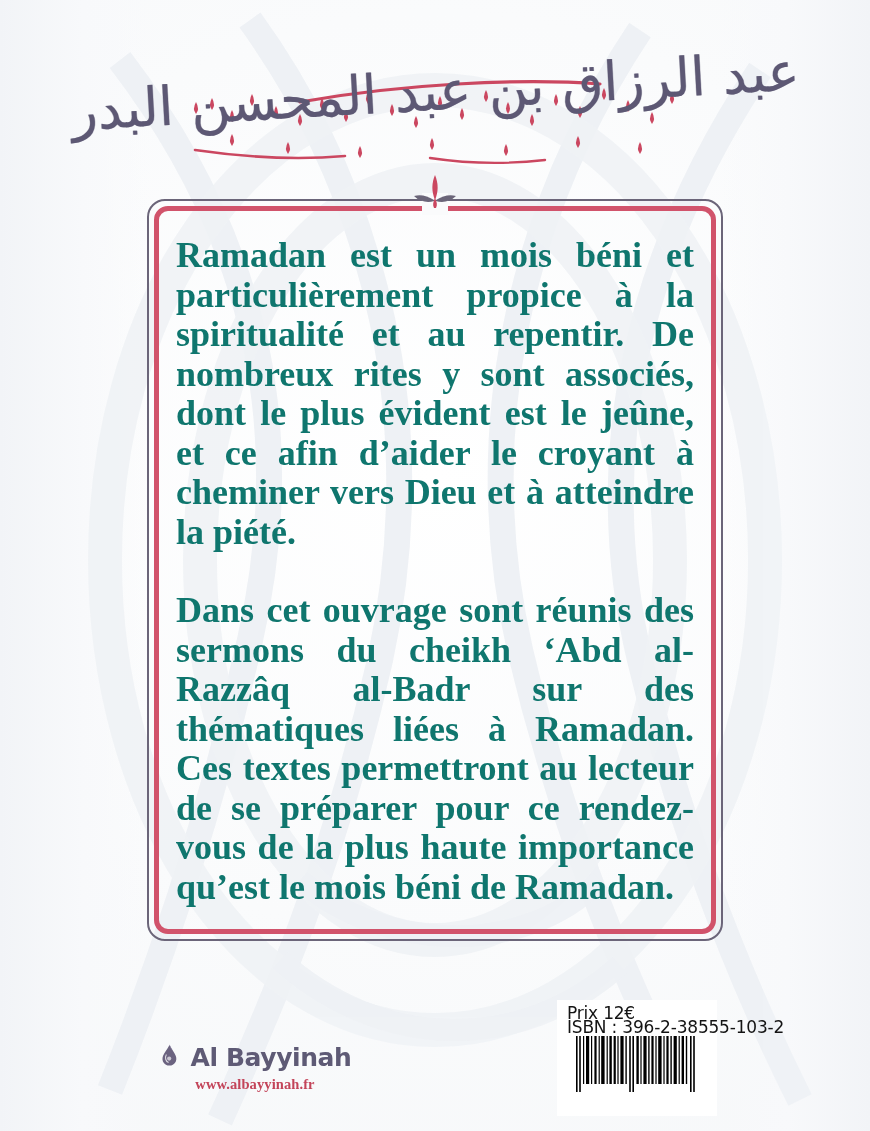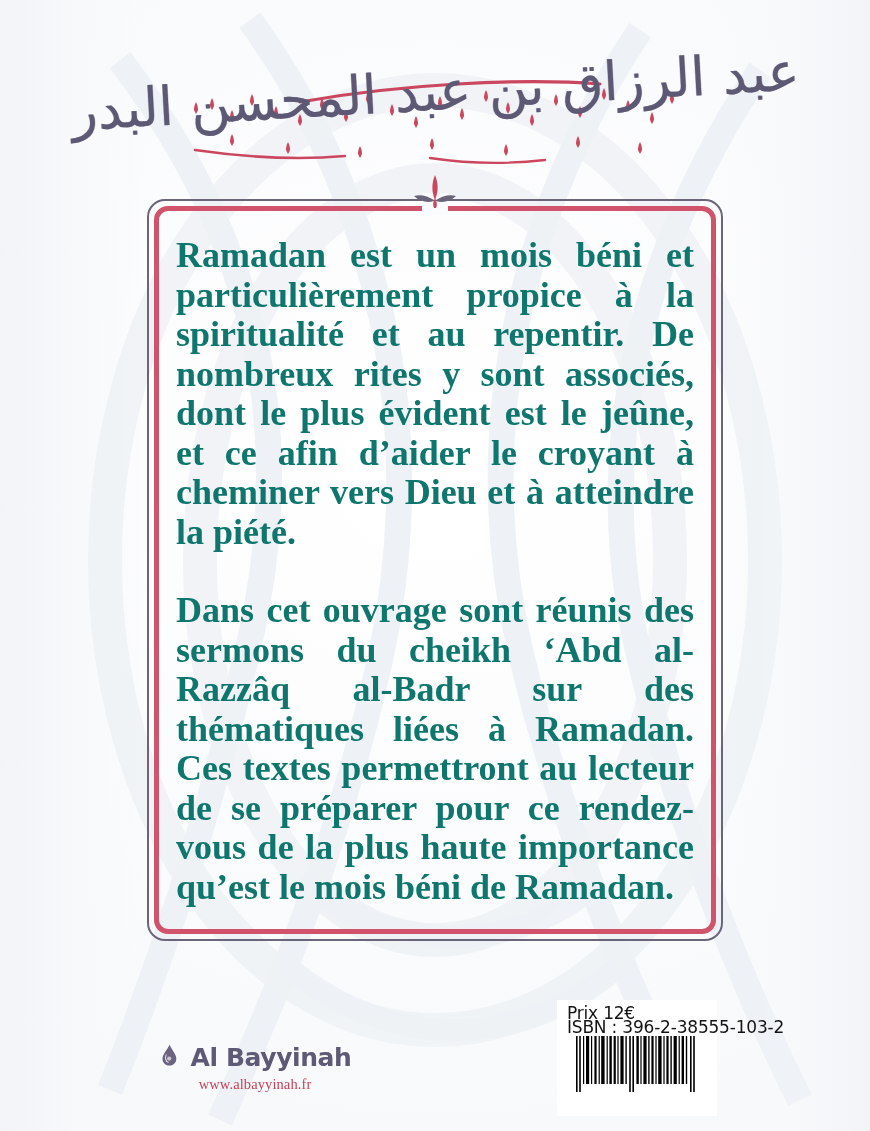--- a/index.html
+++ b/index.html
@@ -162,21 +162,21 @@
     font-family: "DejaVu Sans", sans-serif;
     font-weight: bold;
     font-size: 25px;
     letter-spacing: -0.4px;
     color: #5e5a75;
     line-height: 1;
   }
   .logo-url {
     margin-top: 5px;
     font-family: "Liberation Serif", serif;
-    font-weight: normal;
+    font-weight: bold;
     font-size: 14.5px;
     letter-spacing: 0.1px;
     color: #c34459;
     line-height: 1;
   }
 
   
   .barcode-block {
     position: absolute;
     left: 557px;

